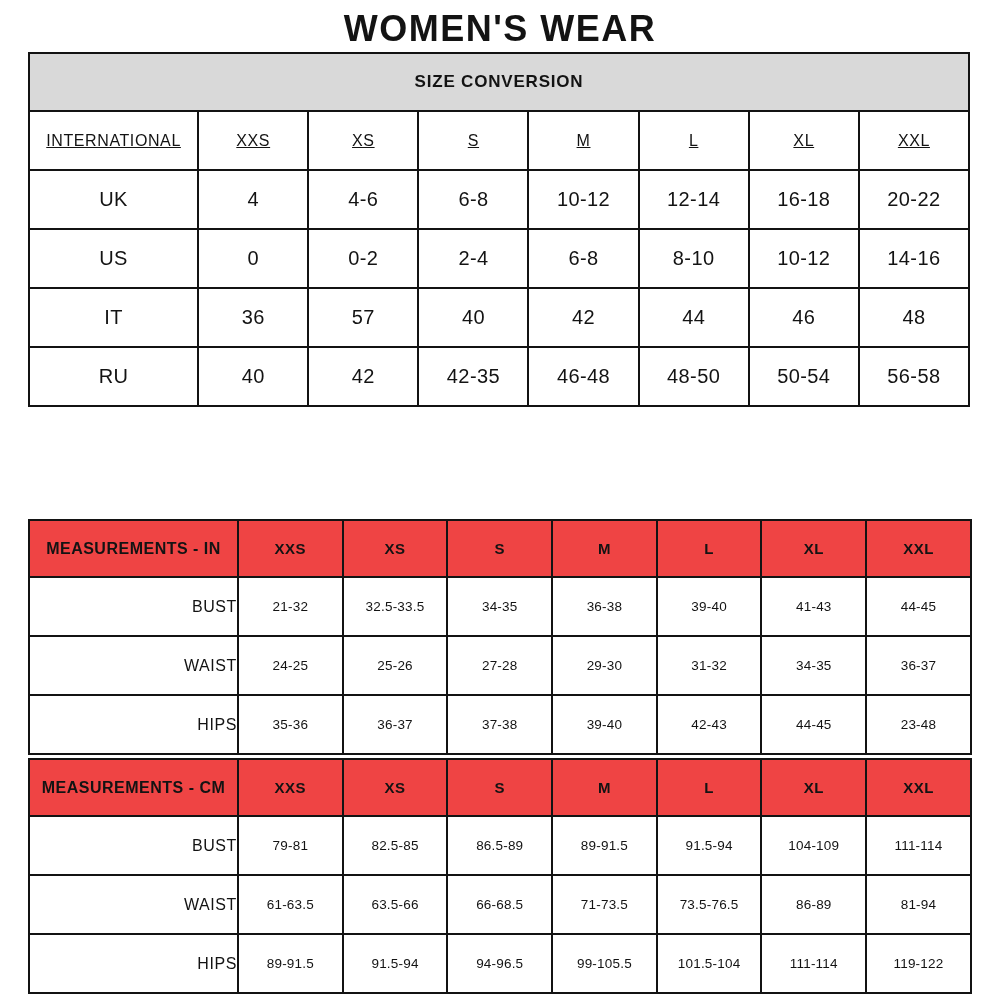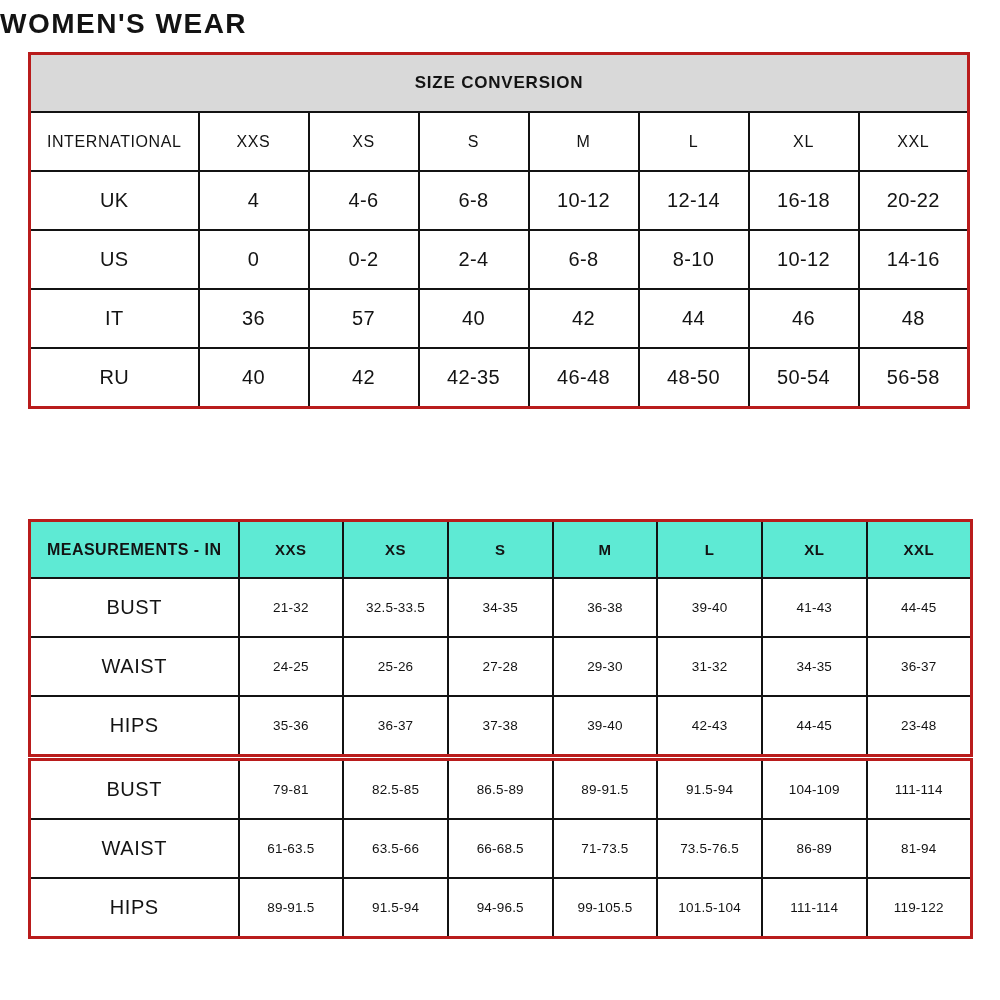--- a/index.html
+++ b/index.html
@@ -1,40 +1,40 @@
 <!DOCTYPE html>
 <html><head>
 <meta charset="utf-8">
 <style>
   html,body{margin:0;padding:0;background:#ffffff;}
   .page{position:relative;width:1000px;height:1000px;background:#ffffff;
         font-family:"Liberation Sans",sans-serif;color:#131313;overflow:hidden;}
-  .title{position:absolute;top:8px;left:0;width:1000px;text-align:left;
-         font-size:28px;font-weight:700;letter-spacing:1.5px;}
+  .title{position:absolute;top:8px;left:0;width:1000px;text-align:center;
+         font-size:36px;font-weight:700;letter-spacing:1.5px;}
   table.tbl{position:absolute;border-collapse:collapse;table-layout:fixed;
-            border:3px solid #b91c1c;background:#ffffff;}
+            border:1px solid #b91c1c;background:#ffffff;}
   table.tbl td{border:2px solid #131313;text-align:center;vertical-align:middle;
                padding:0;overflow:hidden;white-space:nowrap;}
   
   #t1{left:28px;top:52px;width:942px;}
   #t1 col.first{width:169px;}
   #t1 col.sz{width:110px;}
   #t1 tr.banner td{height:56px;background:#d9d9d9;font-size:17px;font-weight:700;letter-spacing:0.8px;}
-  #t1 tr.hrow td{height:57px;font-size:16px;letter-spacing:0.6px;}
+  #t1 tr.hrow td{height:57px;font-size:16px;letter-spacing:0.6px;text-decoration:underline;}
   #t1 tr.drow td{height:57px;font-size:20px;letter-spacing:0.4px;}
   
   table.meas{width:942px;}
   table.meas col.first{width:209px;}
   table.meas col.sz{width:104.7px;}
   #t2{left:28px;top:519px;}
   #t3{left:28px;top:758px;}
-  table.meas tr.hrow td{height:55px;background:#5eead4;font-weight:700;font-size:15px;letter-spacing:0.5px;margin-top:47px;}
+  table.meas tr.hrow td{height:55px;background:#ef4444;font-weight:700;font-size:15px;letter-spacing:0.5px;margin-top:47px;}
   table.meas tr.hrow td.mlabel{font-size:16px;}
   table.meas tr.drow td{height:57px;font-size:13.5px;letter-spacing:0.2px;}
-  table.meas tr.drow td.mlabel{font-size:20px;letter-spacing:0.6px;}
+  table.meas tr.drow td.mlabel{font-size:16px;letter-spacing:0.6px;text-align:right;}
 </style>
 </head>
 <body>
 
 <div class="page">
 
   <div class="title">WOMEN'S WEAR</div>
 
   <table class="tbl" id="t1">
     <colgroup>
@@ -164,20 +164,30 @@
         <col class="first">
         <col class="sz">
         <col class="sz">
         <col class="sz">
         <col class="sz">
         <col class="sz">
         <col class="sz">
         <col class="sz">
       </colgroup>
     <tbody>
+    <tr class="hrow">
+      <td class="mlabel">MEASUREMENTS - CM</td>
+      <td>XXS</td>
+      <td>XS</td>
+      <td>S</td>
+      <td>M</td>
+      <td>L</td>
+      <td>XL</td>
+      <td>XXL</td>
+    </tr>
     <tr class="drow">
       <td class="mlabel">BUST</td>
       <td>79-81</td>
       <td>82.5-85</td>
       <td>86.5-89</td>
       <td>89-91.5</td>
       <td>91.5-94</td>
       <td>104-109</td>
       <td>111-114</td>
     </tr>

